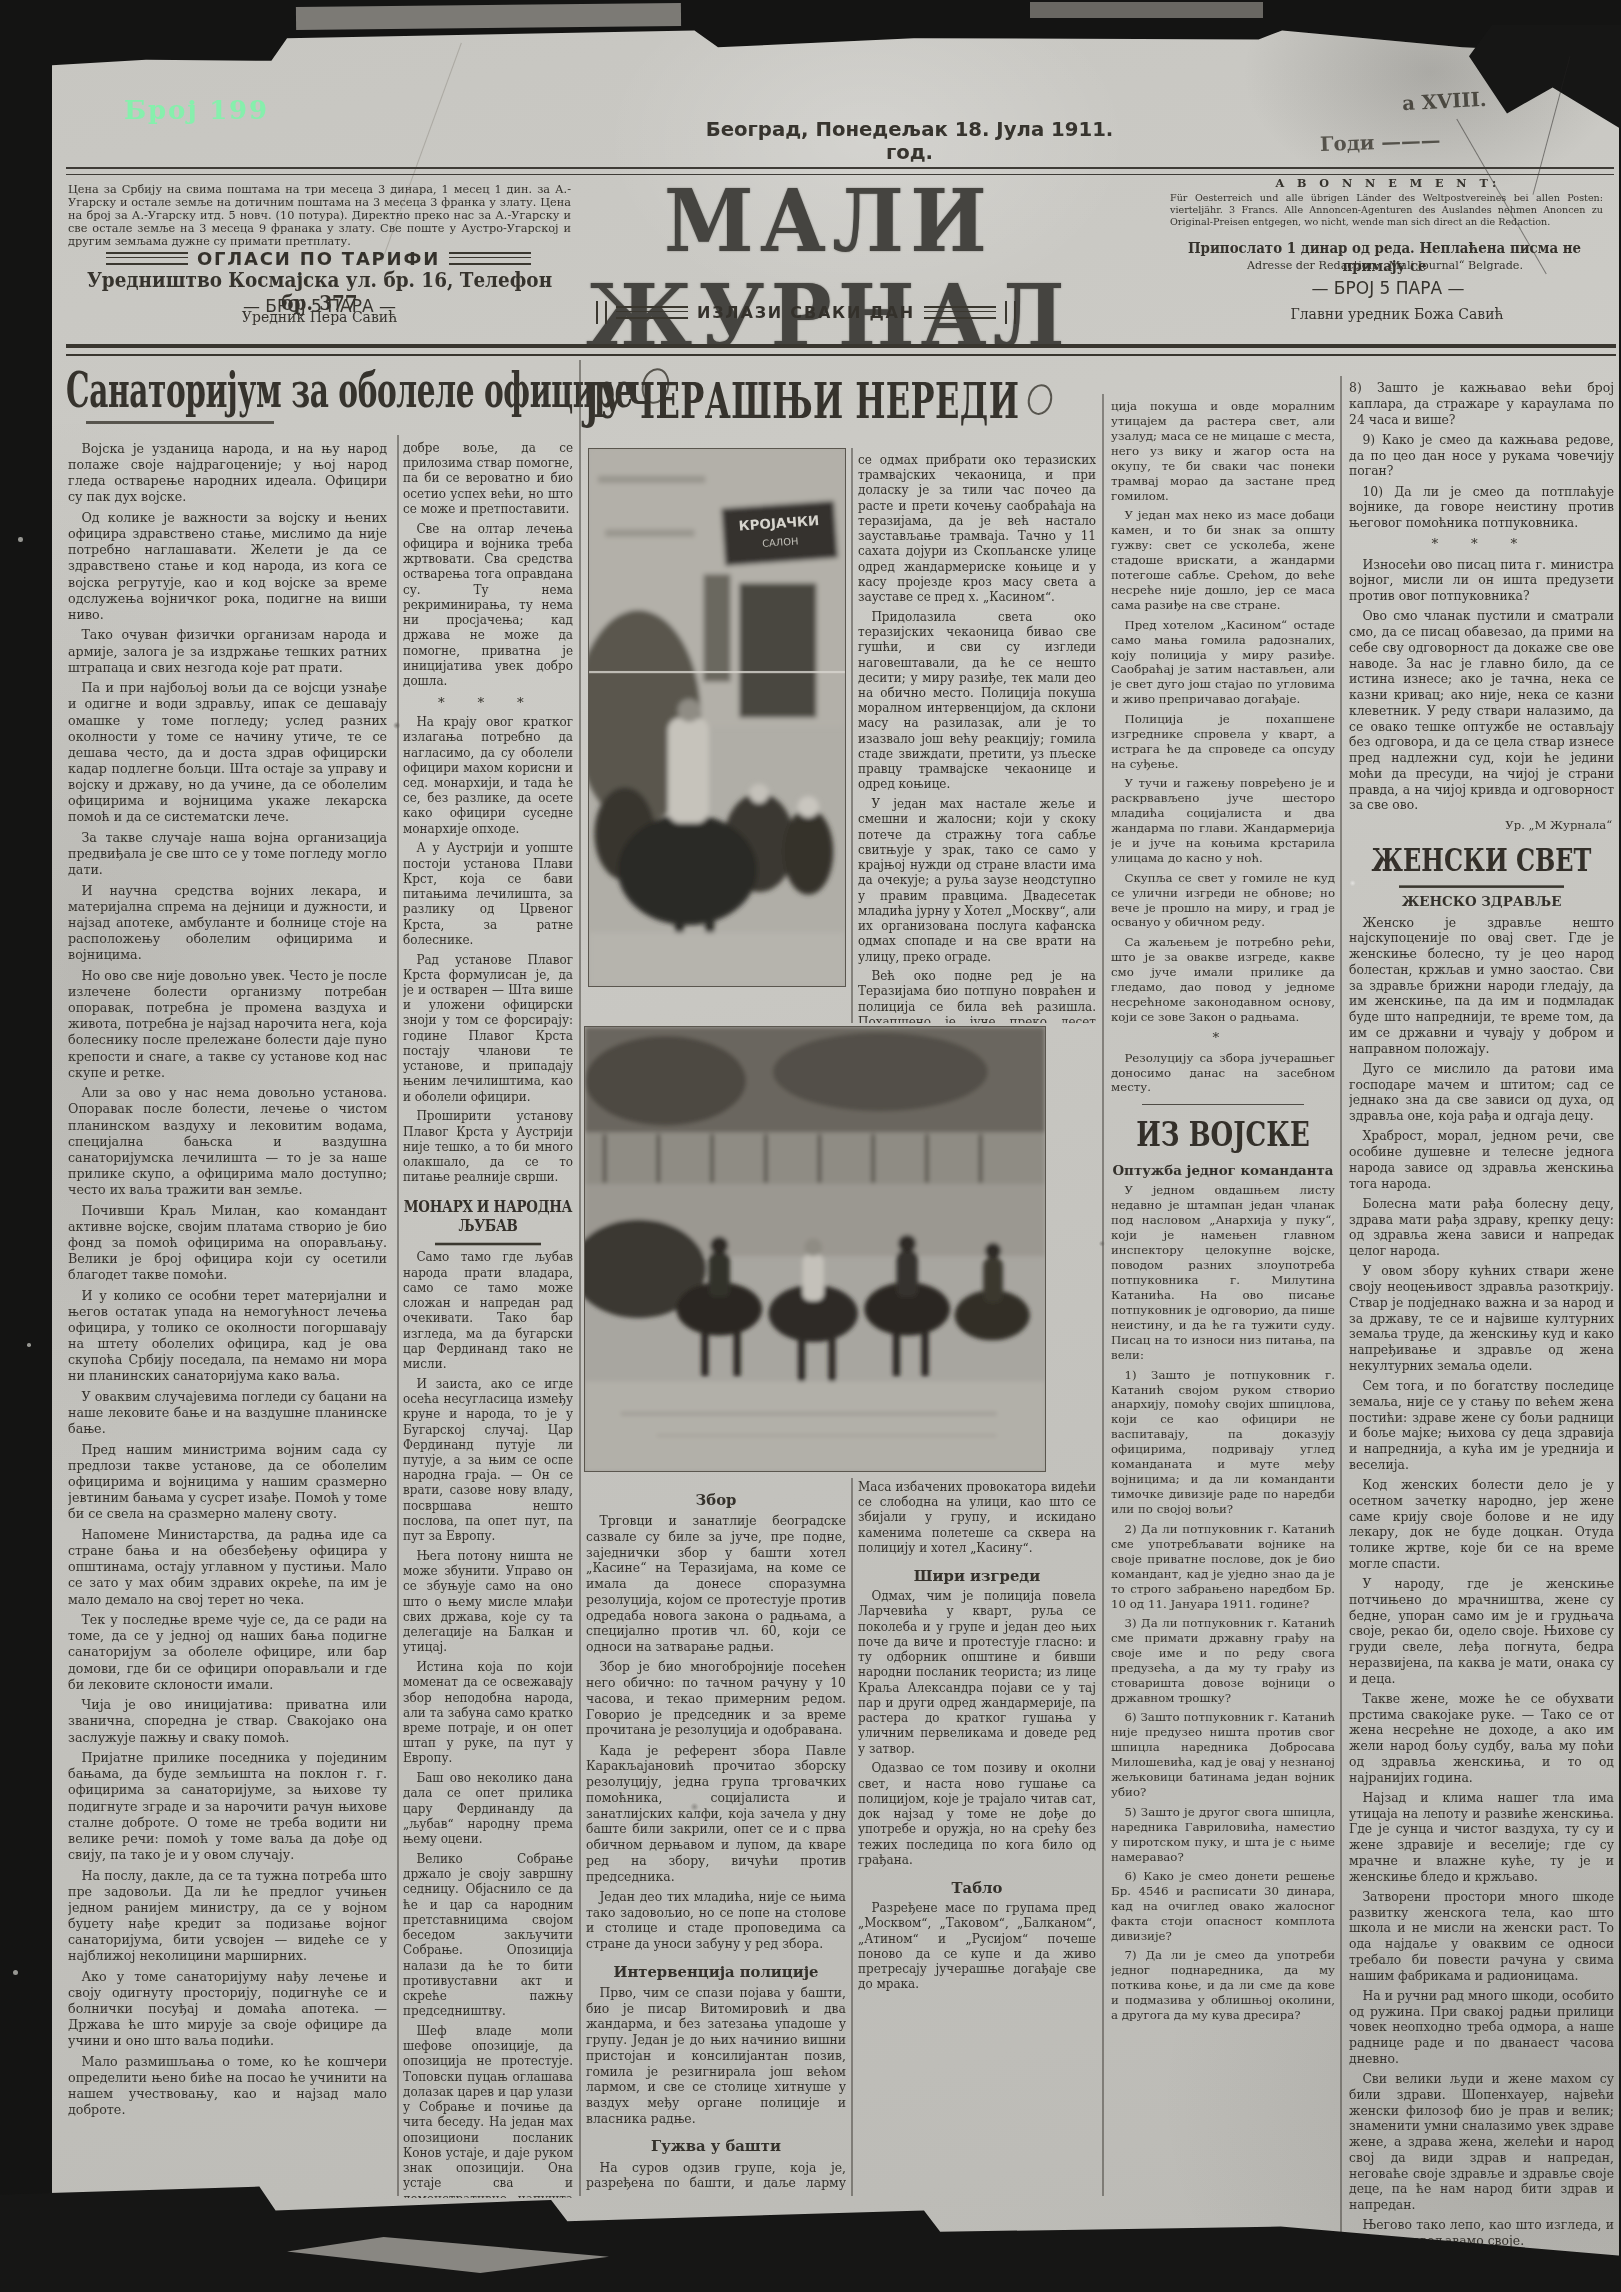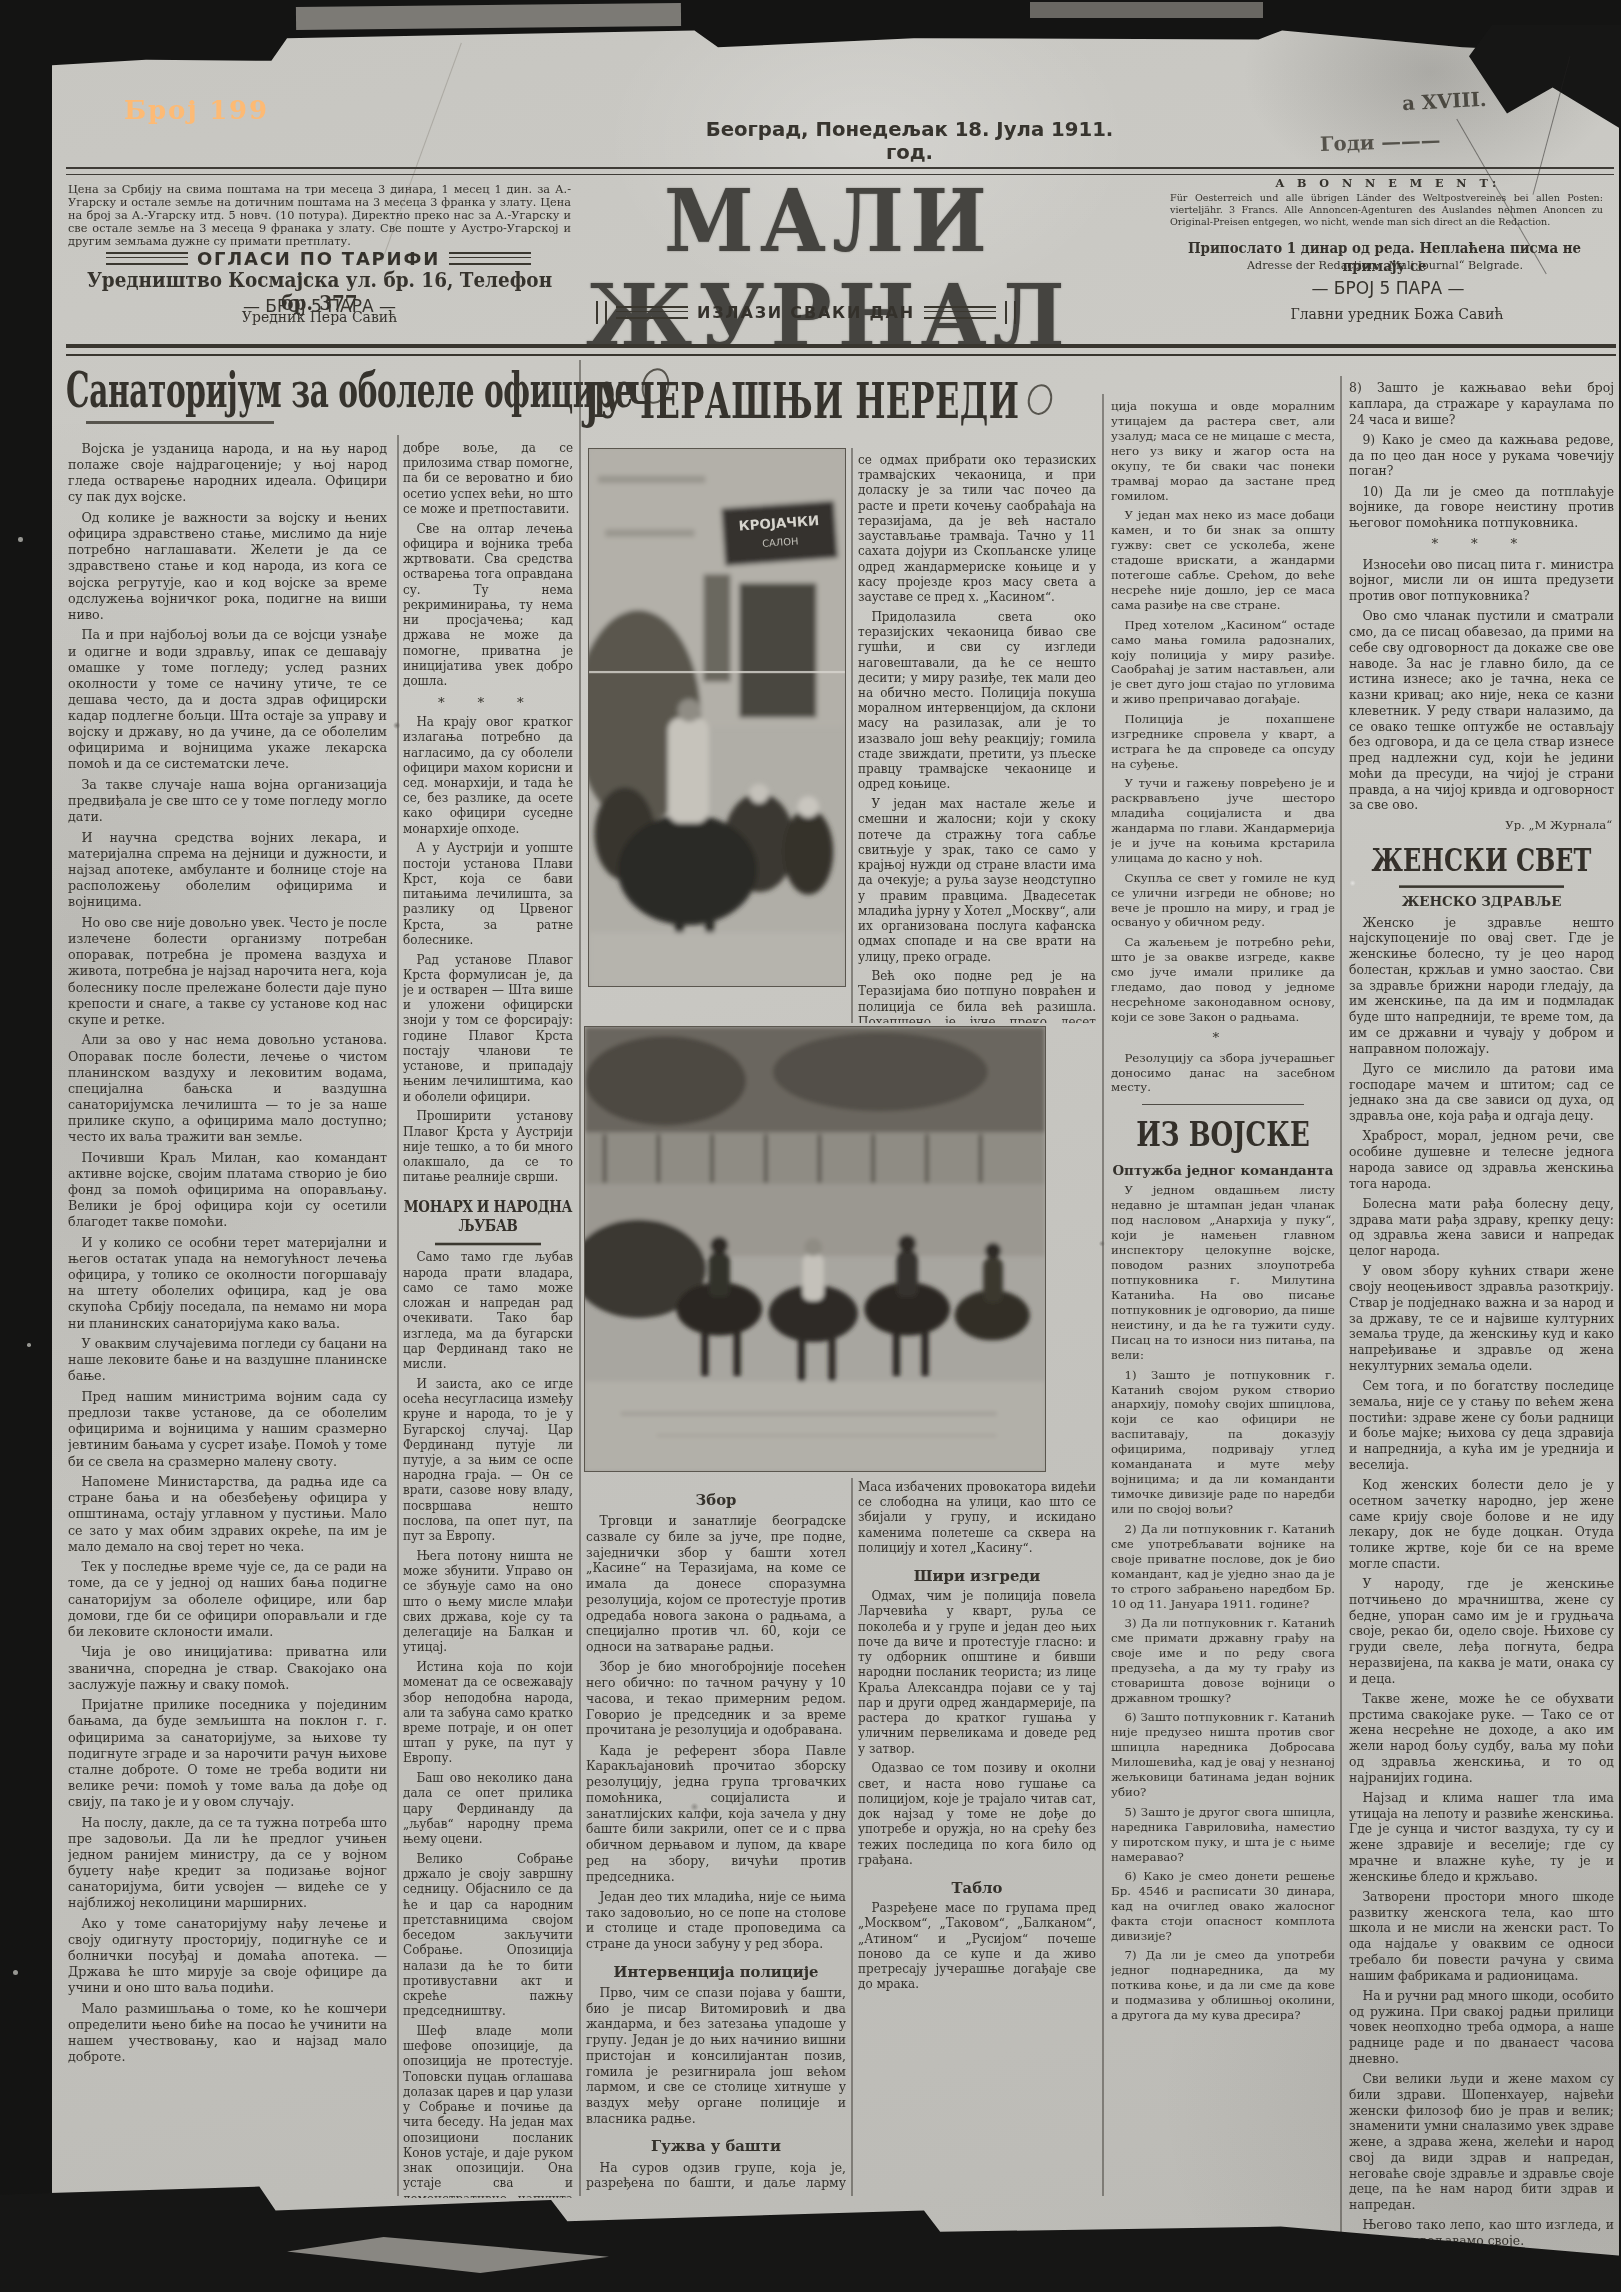--- a/index.html
+++ b/index.html
@@ -24,21 +24,21 @@
   .tear,.shard,.crack,.speck{position:absolute;}
   .tear{background:#161615;}
   .shard{background:#96948e;opacity:.8;}
   .speck{background:#cfcec9;border-radius:50%;opacity:.7;}
   .crack{width:1.3px;opacity:.5;}
 
   
   .drule{position:absolute;border-top:2.7px solid #3e3b36;border-bottom:1.8px solid #3e3b36;height:4.5px;}
   .drule.heavy{border-top:4.5px solid #39362f;border-bottom:2.7px solid #39362f;height:6.3px;}
   .vrule{position:absolute;width:1.8px;background:#4a4741;opacity:.55;}
-  .broj{position:absolute;left:124px;top:95px;font-size:26px;font-weight:bold;letter-spacing:1.8px;color:#fdba74;}
+  .broj{position:absolute;left:124px;top:95px;font-size:26px;font-weight:bold;letter-spacing:1.8px;color:#86efac;}
   .dateline{position:absolute;left:699px;top:118px;width:421px;text-align:center;font-family:"DejaVu Sans",sans-serif;font-weight:bold;font-size:19.7px;color:#37342e;}
   .frag1{position:absolute;left:1402px;top:90px;font-size:19.7px;font-weight:bold;color:#3a372f;opacity:.85;transform:rotate(-3deg);}
   .frag2{position:absolute;left:1320px;top:131px;font-size:19.7px;font-weight:bold;color:#3a372f;opacity:.8;transform:rotate(-2deg);}
   .imprint-l{position:absolute;left:68px;top:183px;width:503px;font-size:11.3px;line-height:1.16;text-align:justify;color:#34312b;filter:blur(0.2px);}
   .oglasi-row,.daily-row{position:absolute;display:flex;align-items:center;justify-content:center;gap:9px;color:#34312b;}
   .oglasi-row{left:99px;top:248px;width:439px;}
   .daily-row{left:582px;top:301px;width:448px;}
   .rulestack{height:9.9px;flex:0 0 82px;border-top:2.2px solid #3a372f;border-bottom:2.2px solid #3a372f;position:relative;}
   .rulestack::after{content:'';position:absolute;left:0;right:0;top:3.1px;border-top:1.3px solid #3a372f;}
   .vbars{width:7.2px;height:23px;border-left:2.2px solid #3a372f;border-right:2.2px solid #3a372f;}
@@ -225,20 +225,21 @@
       <rect x="376" y="340" width="8" height="50" fill="#2b2823"></rect>
       <rect x="0" y="396" width="514" height="100" fill="#b2b0a9"></rect>
       <rect x="40" y="430" width="420" height="4" fill="#a09d96"></rect>
       <rect x="80" y="455" width="380" height="3" fill="#a5a29b"></rect>
     </g>
   </svg>
 
   <div class="col" style="left:68px;top:441px;width:319px;height:1757px;font-size:12.7px;">
       <p class="para">Војска је узданица народа, и на њу народ полаже своје најдрагоценије; у њој народ гледа остварење народних идеала. Официри су пак дух војске.</p>
       <p class="para">Од колике је важности за војску и њених официра здравствено стање, мислимо да није потребно наглашавати. Желети је да се здравствено стање и код народа, из кога се војска регрутује, као и код војске за време одслужења војничког рока, подигне на виши ниво.</p>
+      <p class="para">Тако очуван физички организам народа и армије, залога је за издржање тешких ратних штрапаца и свих незгода које рат прати.</p>
       <p class="para">Па и при најбољој вољи да се војсци узнађе и одигне и води здрављу, ипак се дешавају омашке у томе погледу; услед разних околности у томе се начину утиче, те се дешава често, да и доста здрав официрски кадар подлегне бољци. Шта остаје за управу и војску и државу, но да учине, да се оболелим официрима и војницима укаже лекарска помоћ и да се систематски лече.</p>
       <p class="para">За такве случаје наша војна организација предвиђала је све што се у томе погледу могло дати.</p>
       <p class="para">И научна средства војних лекара, и материјална спрема на дејници и дужности, и најзад апотеке, амбуланте и болнице стоје на расположењу оболелим официрима и војницима.</p>
       <p class="para">Но ово све није довољно увек. Често је после излечене болести организму потребан опоравак, потребна је промена ваздуха и живота, потребна је најзад нарочита нега, која болеснику после прележане болести даје пуно крепости и снаге, а такве су установе код нас скупе и ретке.</p>
       <p class="para">Али за ово у нас нема довољно установа. Опоравак после болести, лечење о чистом планинском ваздуху и лековитим водама, специјална бањска и ваздушна санаторијумска лечилишта — то је за наше прилике скупо, а официрима мало доступно; често их ваља тражити ван земље.</p>
       <p class="para">Почивши Краљ Милан, као командант активне војске, својим платама створио је био фонд за помоћ официрима на опорављању. Велики је број официра који су осетили благодет такве помоћи.</p>
       <p class="para">И у колико се особни терет материјални и његов остатак упада на немогућност лечења официра, у толико се околности погоршавају на штету оболелих официра, кад је ова скупоћа Србију поседала, па немамо ни мора ни планинских санаторијума како ваља.</p>
       <p class="para">У оваквим случајевима погледи су бацани на наше лековите бање и на ваздушне планинске бање.</p>
       <p class="para">Пред нашим министрима војним сада су предлози такве установе, да се оболелим официрима и војницима у нашим сразмерно јевтиним бањама у сусрет изађе. Помоћ у томе би се свела на сразмерно малену своту.</p>
       <p class="para">Напомене Министарства, да радња иде са стране бања и на обезбеђењу официра у општинама, остају углавном у пустињи. Мало се зато у мах обим здравих окреће, па им је мало демало на свој терет но чека.</p>

